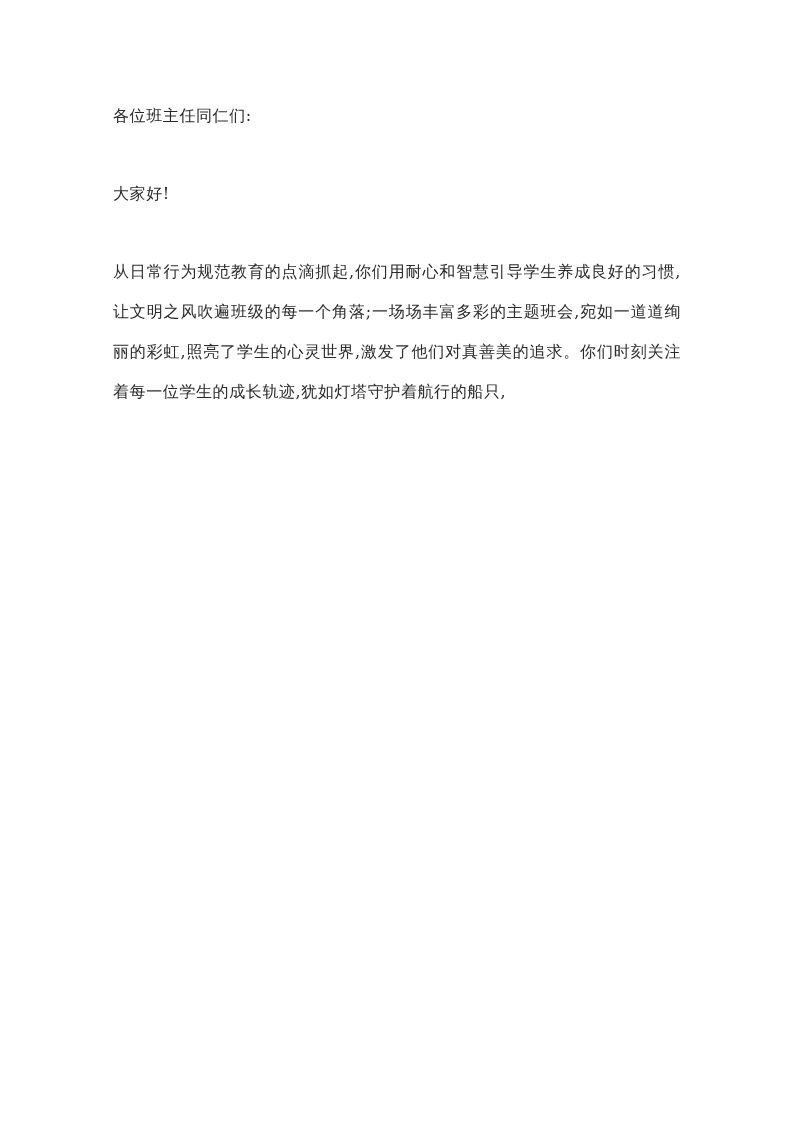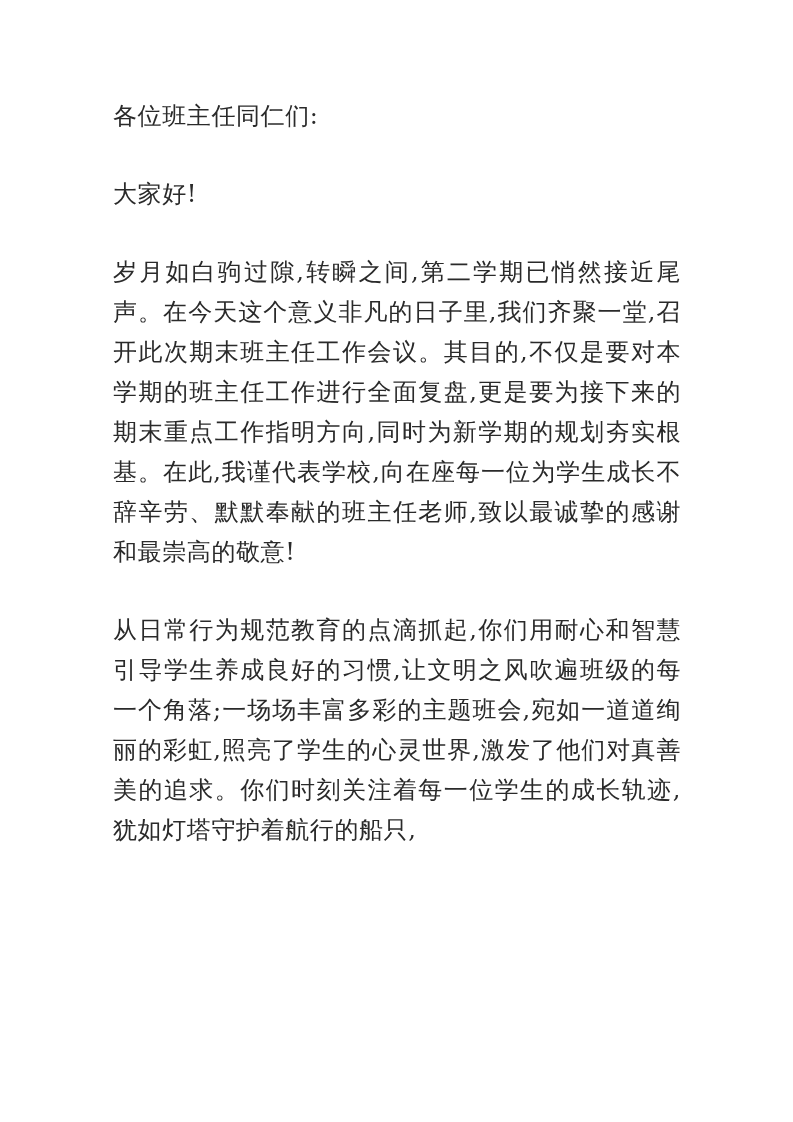--- a/index.html
+++ b/index.html
@@ -22,21 +22,21 @@
   .doc-body {
     position: absolute;
     left: 113px;
     top: 96px;
     width: 568px;
   }
 
   .para {
     margin: 0 0 38px 0;
     font-family: "DejaVu Serif", "Liberation Serif", serif;
-    font-size: 24px;
+    font-size: 16px;
     line-height: 40px;
     color: #2a2a2a;
     text-align: justify;
     text-justify: inter-character;
     letter-spacing: 0.6px;
     word-break: break-all;
     -webkit-font-smoothing: antialiased;
   }
 
   .para:last-child {
@@ -51,19 +51,18 @@
 </head>
 <body>
 
 <div class="page">
   <div class="doc-body">
 
     <p class="para short">各位班主任同仁们:</p>
 
     <p class="para short">大家好!</p>
 
-    <p class="para">岁月如白驹过隙,转瞬之间,第二学期已悄然接近尾声。在今天这个意义非凡的日子里,我们齐聚一堂,召开此次期末班主任工作会议。其目的,不仅是要对本学期的班主任工作进行全面复盘,更是要为接下来的期末重点工作指明方向,同时为新学期的规划夯实根基。在此,我谨代表学校,向在座每一位为学生成长不辞辛劳、默默奉献的班主任老师,致以最诚挚的感谢和最崇高的敬意!</p>
 
 
     <p class="para">从日常行为规范教育的点滴抓起,你们用耐心和智慧引导学生养成良好的习惯,让文明之风吹遍班级的每一个角落;一场场丰富多彩的主题班会,宛如一道道绚丽的彩虹,照亮了学生的心灵世界,激发了他们对真善美的追求。你们时刻关注着每一位学生的成长轨迹,犹如灯塔守护着航行的船只,</p>
 
   </div>
 </div>
 
 </body></html>

